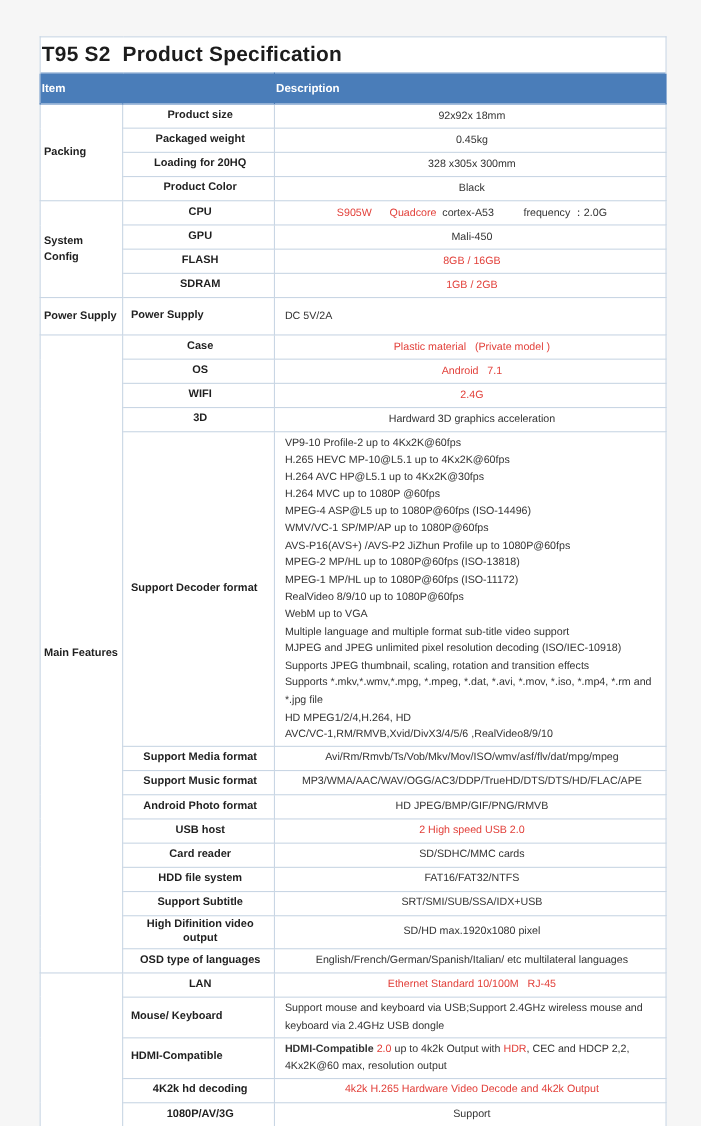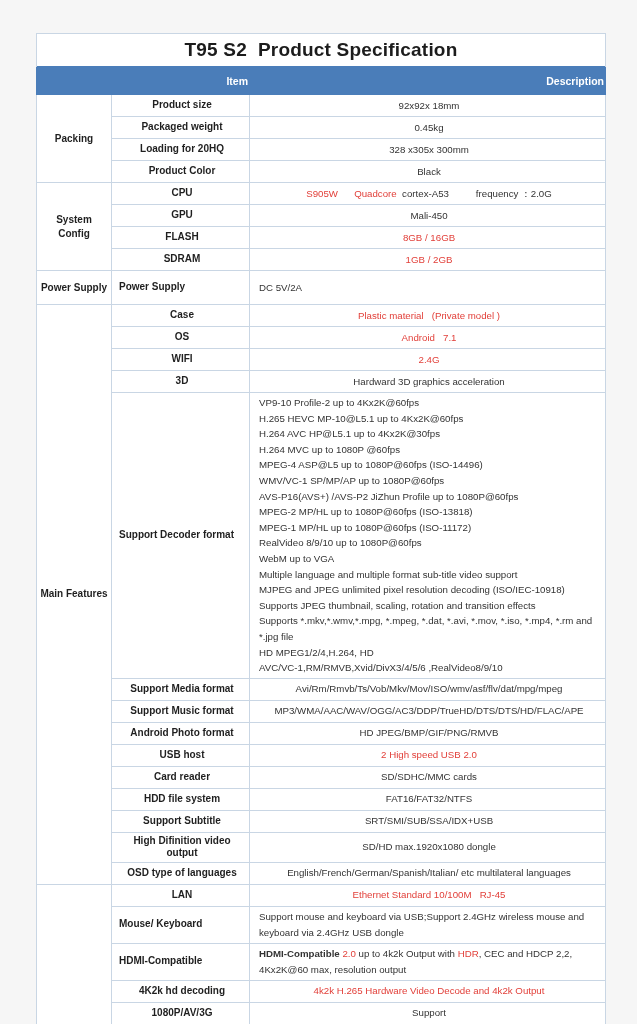--- a/index.html
+++ b/index.html
@@ -10,30 +10,30 @@
   table.spec{
     position:absolute;left:36px;top:33px;width:569px;
     border-collapse:collapse;table-layout:fixed;background:#ffffff;
     border:1px solid #9da6af;
   }
   col.c-group{width:75px;}
   col.c-item{width:138px;}
   col.c-desc{width:356px;}
   td{border:1px solid #c9d6e4;vertical-align:middle;overflow:hidden;}
   td.title{
-    height:30px;text-align:center;font-size:19px;font-weight:bold;color:#1c1c1c;
+    height:30px;font-size:19px;font-weight:bold;color:#1c1c1c;
     letter-spacing:.2px;border-bottom:none;background:#ffffff;white-space:pre-wrap;
   }
   td.hdr{
     background:#4a7db9;color:#ffffff;font-weight:bold;font-size:10.5px;
-    text-align:right;height:25px;border:1px solid #4a7db9;
+    text-align:left;height:25px;border:1px solid #4a7db9;
   }
   td.hdr.desc-hdr{border-left:1px solid #6f9bcd;}
   td.group{
-    text-align:center;font-weight:bold;font-size:10px;color:#1f1f1f;
+    text-align:left;font-weight:bold;font-size:10px;color:#1f1f1f;
     padding:2px 3px;line-height:14px;background:#ffffff;
   }
   td.item{
     font-weight:bold;font-size:10px;color:#1f1f1f;padding:2px 4px 2px 7px;
     line-height:12.5px;background:#ffffff;
   }
   td.desc{
     font-size:9.7px;color:#333;padding:2px 6px 2px 9px;line-height:15.6px;
     white-space:pre-wrap;background:#ffffff;
   }
@@ -145,21 +145,21 @@
         <tr>
           <td class="item h-std">HDD file system</td>
           <td class="desc h-std"><span>FAT16/FAT32/NTFS</span></td>
         </tr>
         <tr>
           <td class="item h-std">Support Subtitle</td>
           <td class="desc h-std"><span>SRT/SMI/SUB/SSA/IDX+USB</span></td>
         </tr>
         <tr>
           <td class="item h-std">High Difinition video output</td>
-          <td class="desc h-std"><span>SD/HD max.1920x1080 dongle</span></td>
+          <td class="desc h-std"><span>SD/HD max.1920x1080 pixel</span></td>
         </tr>
         <tr>
           <td class="item h-std">OSD type of languages</td>
           <td class="desc h-std"><span>English/French/German/Spanish/Italian/ etc multilateral languages</span></td>
         </tr>
         <tr>
           <td class="group" rowspan="8"></td>
           <td class="item h-std">LAN</td>
           <td class="desc h-std"><span class="r">Ethernet Standard 10/100M   RJ-45</span></td>
         </tr>

